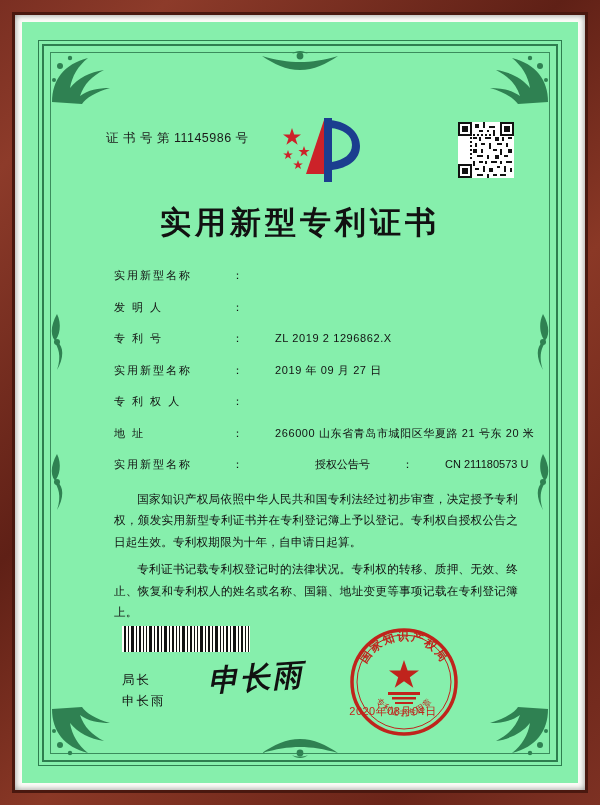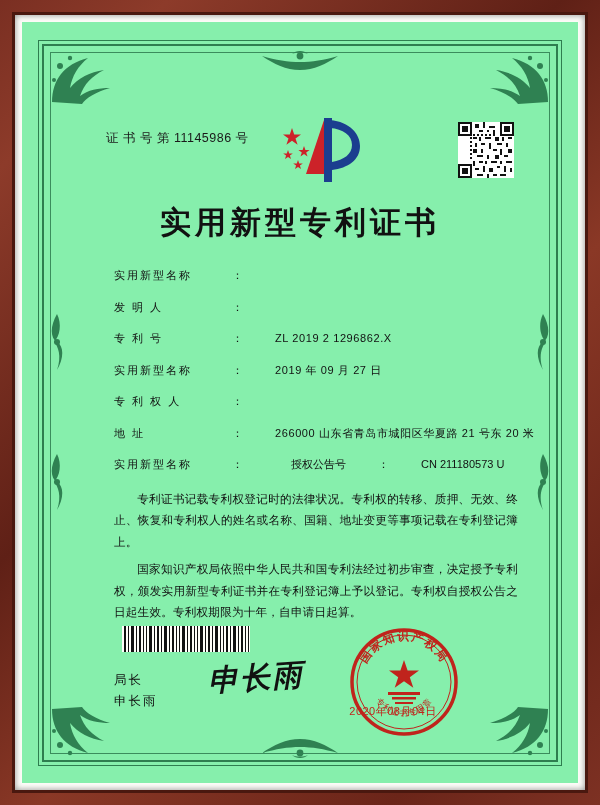--- a/index.html
+++ b/index.html
@@ -126,21 +126,21 @@
   .field-colon {
     flex: 0 0 10px;
     text-align: center;
   }
   .field-value {
     flex: 1 1 auto;
     letter-spacing: 0.6px;
   }
 
   .inline-extra {
-    margin-left: 16px;
+    margin-left: 40px;
   }
 
   
   .body-text {
     position: absolute;
     left: 92px;
     top: 466px;
     width: 404px;
     font-size: 11.6px;
     line-height: 1.85;
@@ -155,21 +155,21 @@
     position: absolute;
     left: 100px;
     top: 604px;
     width: 128px;
     height: 26px;
   }
 
   
   .sign-block {
     position: absolute;
-    left: 92px;
+    left: 100px;
     top: 648px;
     font-size: 12.5px;
     color: #111;
     line-height: 1.7;
     letter-spacing: 2px;
   }
   .handwriting {
     position: absolute;
     left: 186px;
     top: 636px;
@@ -448,22 +448,22 @@
       <span class="field-label">实用新型名称</span>
       <span class="field-colon">：</span>
       <span class="inline-extra">授权公告号</span>
       <span class="field-colon">：</span>
       <span>CN 211180573 U</span>
     </div>
 
   </div>
 
   <div class="body-text">
+    <p>国家知识产权局依照中华人民共和国专利法经过初步审查，决定授予专利权，颁发实用新型专利证书并在专利登记簿上予以登记。专利权自授权公告之日起生效。专利权期限为十年，自申请日起算。</p>
     <p>专利证书记载专利权登记时的法律状况。专利权的转移、质押、无效、终止、恢复和专利权人的姓名或名称、国籍、地址变更等事项记载在专利登记簿上。</p>
-    <p>国家知识产权局依照中华人民共和国专利法经过初步审查，决定授予专利权，颁发实用新型专利证书并在专利登记簿上予以登记。专利权自授权公告之日起生效。专利权期限为十年，自申请日起算。</p>
   </div>
 
   <div class="barcode">
     <svg width="128" height="26" viewBox="0 0 128 26" shape-rendering="crispEdges">
       <rect width="128" height="26" fill="#fffef9"></rect>
       <g fill="#111">
         <rect x="2" y="0" width="2" height="26"></rect>
           <rect x="6" y="0" width="1" height="26"></rect>
         <rect x="9" y="0" width="3" height="26"></rect>
           <rect x="14" y="0" width="1" height="26"></rect>

